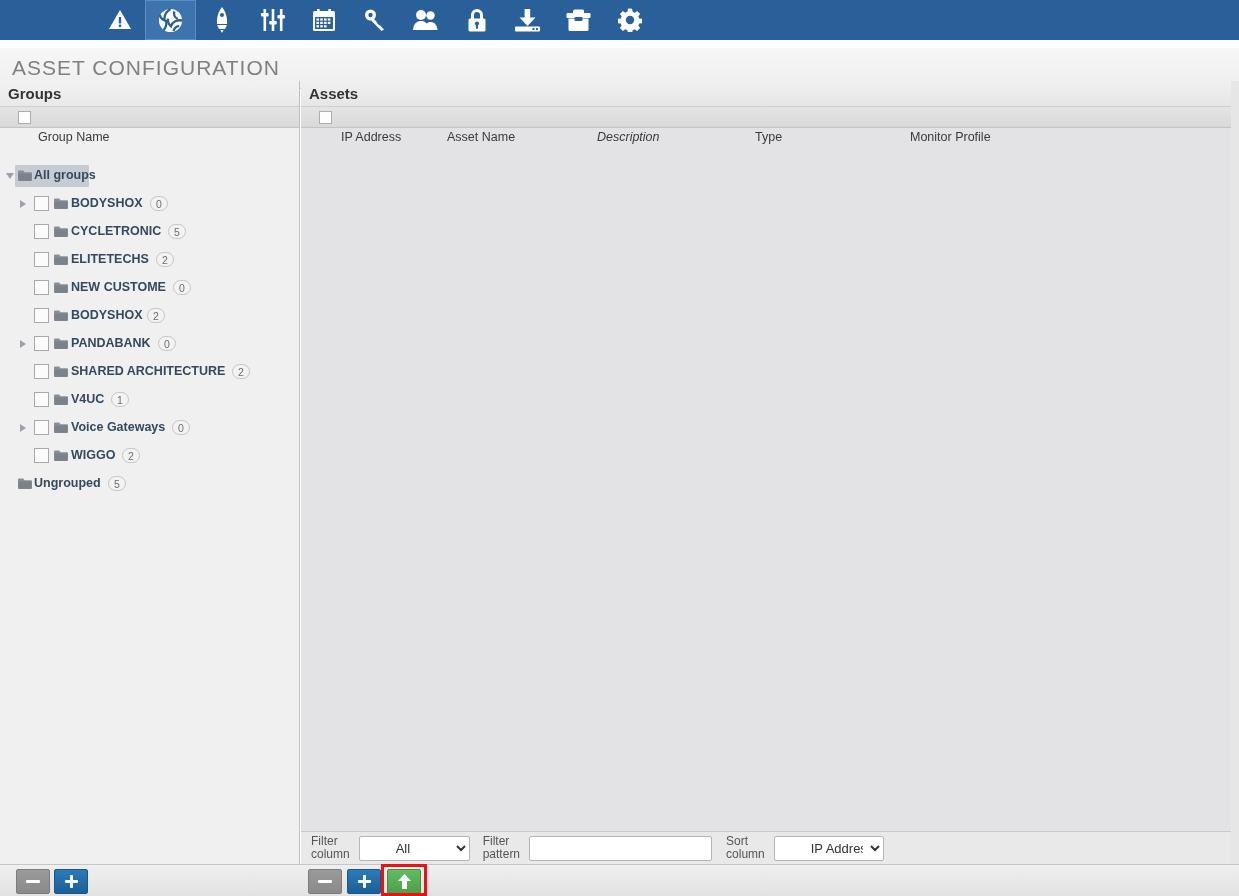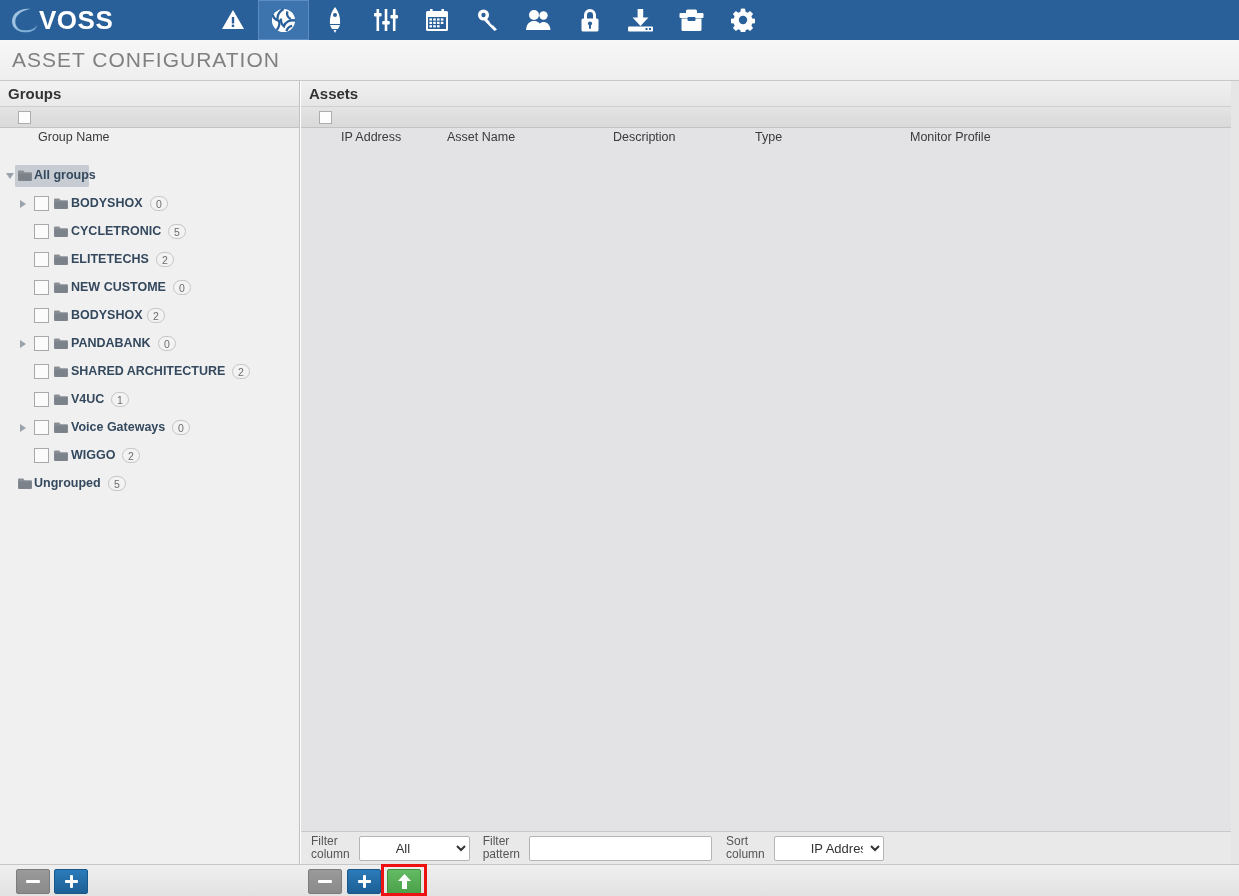--- a/index.html
+++ b/index.html
@@ -38,21 +38,21 @@
     cursor: pointer;
   }
   .nav-item.active {
     background: #3d74ad;
     border: 1px solid #5d8cc0;
   }
   .nav-item svg { display: block; }
 
   
   .page-title-bar {
-    position: absolute; top: 40px; left: 0;
+    position: absolute; top: 48px; left: 0;
     width: 1239px; height: 41px;
     background: linear-gradient(to bottom, #f7f7f7 0%, #eeeeee 100%);
     border-bottom: 1px solid #c8c8c8;
     display: flex; align-items: center;
   }
   .page-title {
     font-size: 21px; color: #808080;
     letter-spacing: 1px; padding-left: 12px;
     font-weight: 300;
   }
@@ -200,27 +200,20 @@
   .scrollbar-corner {
     position: absolute; background: #e6e6e6;
   }
 </style>
 </head>
 <body>
 
 <div id="app">
 
   <div class="navbar">
-    <div class="brand">
-      <svg class="brand-swirl" viewBox="0 0 32 32">
-        <path d="M24 4 C10 3 3 11 4.5 19.5 C5.6 25.5 11.5 29 18 28.6 C11.8 27 8 23 7.8 18 C7.5 11 14 6.2 24 4 Z" fill="#9ec3e0"></path>
-        <path d="M5 22 C9 28 17 30.5 24 28.5 C28.5 27.2 31 24 30.6 21.4 C29.8 24.4 25.8 26.7 20.6 26.9 C14.5 27.2 8.6 25.3 5 22 Z" fill="#7fb0d8"></path>
-      </svg>
-      <span class="brand-text">VOSS</span>
-    </div>
 
     <div class="nav-icons">
       <div class="nav-item">
         <svg width="24" height="22" viewBox="0 0 24 22">
           <path d="M12 1 L23 20 L1 20 Z" fill="#ffffff"></path>
           <rect x="10.8" y="8" width="2.4" height="6.5" fill="#2a6099"></rect>
           <rect x="10.8" y="15.6" width="2.4" height="2.4" fill="#2a6099"></rect>
         </svg>
       </div>
 
@@ -458,21 +451,21 @@
       </div>
   </div>
 
   <div class="panel-assets">
     <div class="panel-header">Assets</div>
 
     <div class="col-head-row">
       <div class="col-head-check"></div>
       <div class="col-head-label" style="left:40px;">IP Address</div>
       <div class="col-head-label" style="left:146px;">Asset Name</div>
-      <div class="col-head-label" style="left:312px;">Description</div>
+      <div class="col-head-label" style="left:296px;font-style:italic;">Description</div>
       <div class="col-head-label" style="left:454px;">Type</div>
       <div class="col-head-label" style="left:609px;">Monitor Profile</div>
     </div>
 
     <div id="assets-rows"></div>
   </div>
 
   <div class="filter-bar">
     <div class="fl-label" style="margin-left:10px;">Filter
 column</div>

